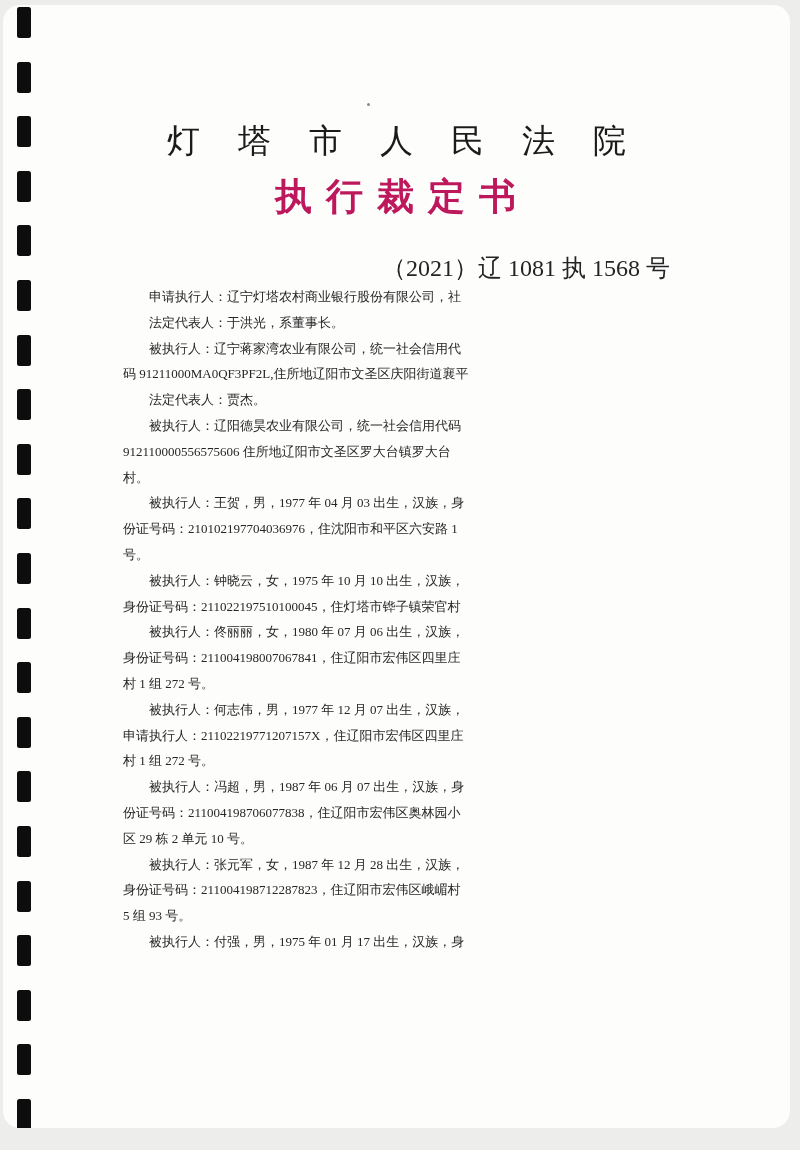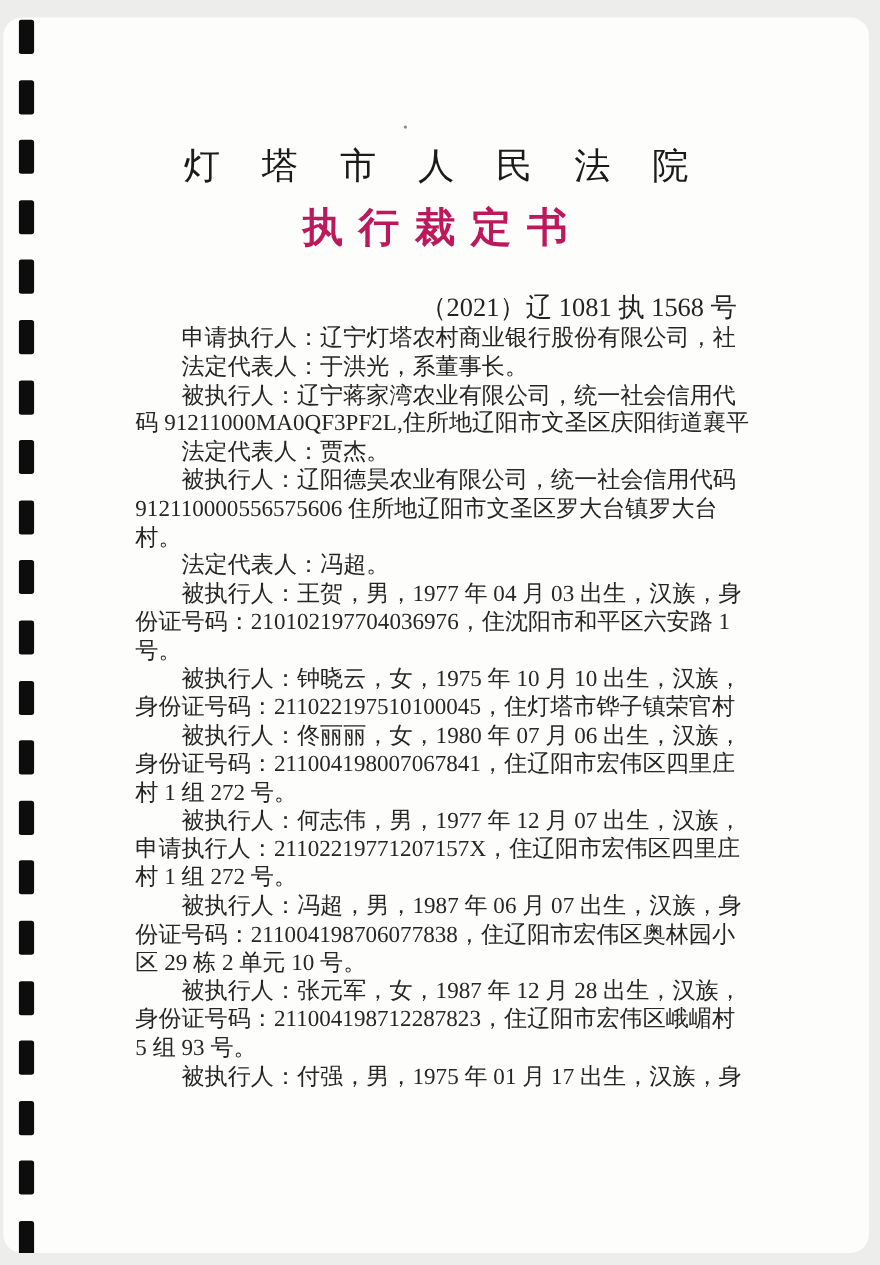--- a/index.html
+++ b/index.html
@@ -10,21 +10,21 @@
     width: 800px;
     height: 1150px;
     position: relative;
     background: #ededec;
     font-family: "Liberation Serif", "DejaVu Serif", serif;
     overflow: hidden;
   }
   .page {
     position: absolute;
     left: 3px;
-    top: 16px;
+    top: 5px;
     width: 787px;
     height: 1123px;
     background: #fdfdfc;
     border-radius: 17px;
   }
   .binding-strip {
     position: absolute;
     left: 14px;
     top: 0;
     width: 16px;
@@ -71,21 +71,21 @@
     font-size: 24px;
     color: #242424;
     white-space: nowrap;
   }
   .doc-body {
     position: absolute;
     left: 120px;
     top: 279px;
     width: 585px;
     color: #262626;
-    font-size: 21px;
+    font-size: 13px;
   }
   .doc-body .line {
     height: 25.8px;
     line-height: 25.8px;
     white-space: nowrap;
   }
   .speck {
     position: absolute;
     left: 364px;
     top: 98px;
@@ -134,21 +134,20 @@
 
   <div class="doc-body">
     <div class="line">　　申请执行人：辽宁灯塔农村商业银行股份有限公司，社</div>
       <div class="line">　　法定代表人：于洪光，系董事长。</div>
       <div class="line">　　被执行人：辽宁蒋家湾农业有限公司，统一社会信用代</div>
       <div class="line">码 91211000MA0QF3PF2L,住所地辽阳市文圣区庆阳街道襄平</div>
       <div class="line">　　法定代表人：贾杰。</div>
       <div class="line">　　被执行人：辽阳德昊农业有限公司，统一社会信用代码</div>
       <div class="line">912110000556575606 住所地辽阳市文圣区罗大台镇罗大台</div>
       <div class="line">村。</div>
-      <div class="line">　　法定代表人：冯超。</div>
       <div class="line">　　被执行人：王贺，男，1977 年 04 月 03 出生，汉族，身</div>
       <div class="line">份证号码：210102197704036976，住沈阳市和平区六安路 1</div>
       <div class="line">号。</div>
       <div class="line">　　被执行人：钟晓云，女，1975 年 10 月 10 出生，汉族，</div>
       <div class="line">身份证号码：211022197510100045，住灯塔市铧子镇荣官村</div>
       <div class="line">　　被执行人：佟丽丽，女，1980 年 07 月 06 出生，汉族，</div>
       <div class="line">身份证号码：211004198007067841，住辽阳市宏伟区四里庄</div>
       <div class="line">村 1 组 272 号。</div>
       <div class="line">　　被执行人：何志伟，男，1977 年 12 月 07 出生，汉族，</div>
       <div class="line">申请执行人：21102219771207157X，住辽阳市宏伟区四里庄</div>

